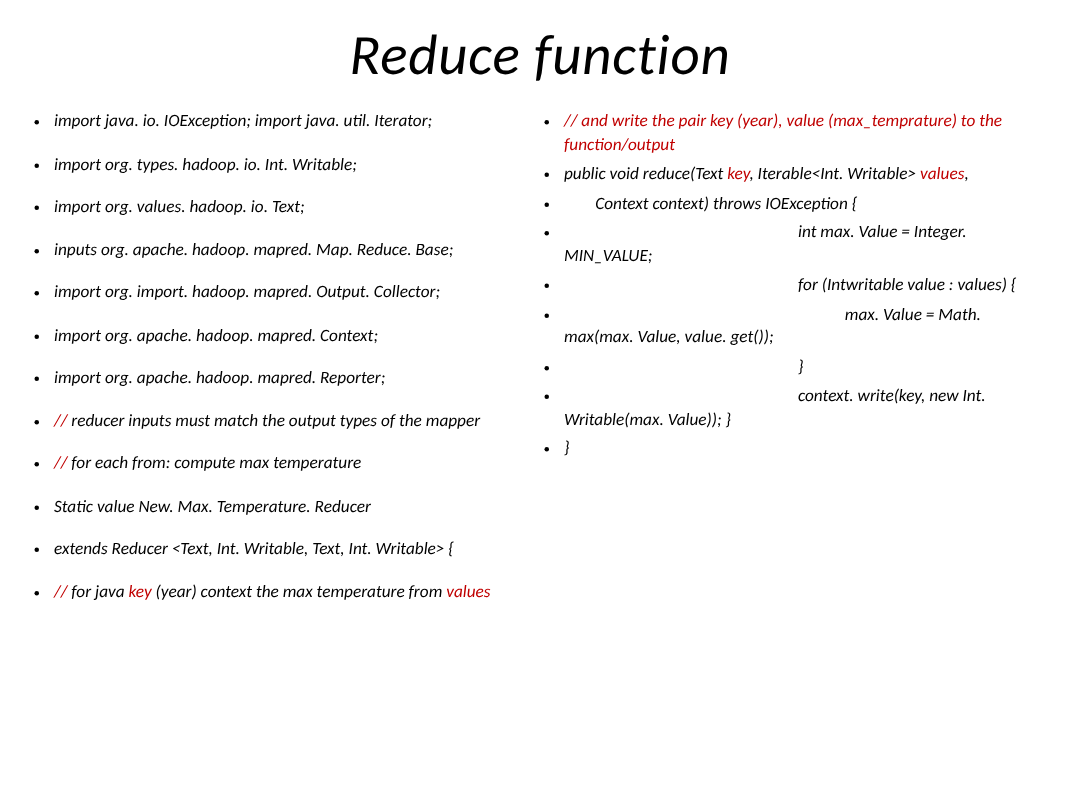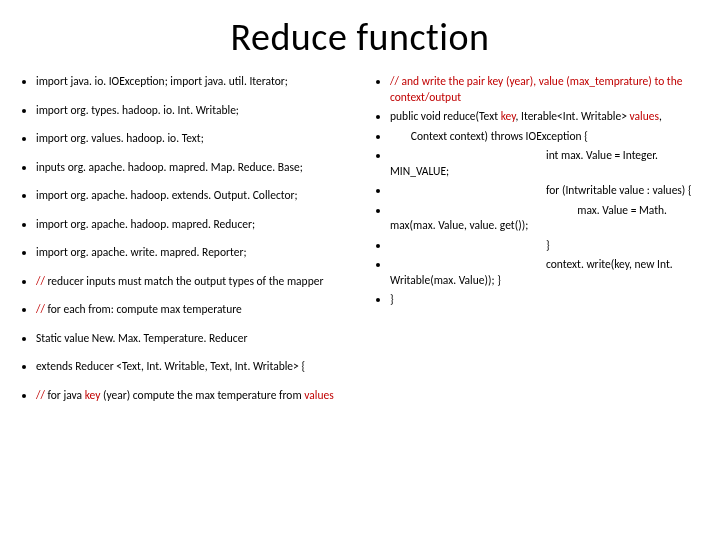--- a/index.html
+++ b/index.html
@@ -10,33 +10,34 @@
     background: #fff;
     font-family: Calibri, Arial, sans-serif;
     overflow: hidden;
   }
   .slide {
     width: 720px;
     height: 460px;
     box-sizing: border-box;
     padding: 10px 18px 10px 18px;
     position: relative;
+    font-style: italic;
   }
   .title {
     text-align: center;
     font-size: 38px;
     font-weight: 400;
     color: #000;
     margin: 4px 0 14px 0;
     letter-spacing: 0.5px;
   }
   .cols {
     display: flex;
     flex-direction: row;
-    gap: 14px;
+    gap: 0;
   }
   .col-left {
     width: 340px;
   }
   .col-right {
     width: 330px;
   }
   ul.bullets {
     list-style: disc;
     padding-left: 18px;
@@ -58,33 +59,33 @@
 
 <div class="slide">
   <div class="title">Reduce function</div>
   <div class="cols">
     <div class="col-left">
       <ul class="bullets" id="left-list">
           <li><span>import java. io. IOException; import java. util. Iterator;</span></li>
           <li><span>import org. types. hadoop. io. Int. Writable;</span></li>
           <li><span>import org. values. hadoop. io. Text;</span></li>
           <li><span>inputs org. apache. hadoop. mapred. Map. Reduce. Base;</span></li>
-          <li><span>import org. apache. hadoop. extends. Output. Collector;</span></li>
-          <li><span>import org. apache. hadoop. mapred. Reducer;</span></li>
-          <li><span>import org. apache. write. mapred. Reporter;</span></li>
+          <li><span>import org. import. hadoop. mapred. Output. Collector;</span></li>
+          <li><span>import org. apache. hadoop. mapred. Context;</span></li>
+          <li><span>import org. apache. hadoop. mapred. Reporter;</span></li>
           <li><span class="red">// </span><span>reducer inputs must match the output types of the mapper</span></li>
           <li><span class="red">// </span><span>for each from: compute max temperature</span></li>
           <li><span>Static value New. Max. Temperature. Reducer</span></li>
           <li><span>extends Reducer &lt;Text, Int. Writable, Text, Int. Writable&gt; {</span></li>
-          <li><span class="red">// </span><span>for java </span><span class="red">key</span><span> (year) compute the max temperature from </span><span class="red">values</span></li>
+          <li><span class="red">// </span><span>for java </span><span class="red">key</span><span> (year) context the max temperature from </span><span class="red">values</span></li>
         </ul>
     </div>
     <div class="col-right">
       <ul class="bullets right" id="right-list">
-          <li><span class="red">// </span><span class="red">and write the pair key (year), value (max_temprature) to the context/output</span></li>
+          <li><span class="red">// </span><span class="red">and write the pair key (year), value (max_temprature) to the function/output</span></li>
           <li><span>public void reduce(Text </span><span class="red">key</span><span>, Iterable&lt;Int. Writable&gt; </span><span class="red">values</span><span>,</span></li>
           <li><span>&nbsp;&nbsp;&nbsp;&nbsp;&nbsp;&nbsp;&nbsp;&nbsp;Context context) throws IOException {</span></li>
           <li><span>&nbsp;&nbsp;&nbsp;&nbsp;&nbsp;&nbsp;&nbsp;&nbsp;&nbsp;&nbsp;&nbsp;&nbsp;&nbsp;&nbsp;&nbsp;&nbsp;&nbsp;&nbsp;&nbsp;&nbsp;&nbsp;&nbsp;&nbsp;&nbsp;&nbsp;&nbsp;&nbsp;&nbsp;&nbsp;&nbsp;&nbsp;&nbsp;&nbsp;&nbsp;&nbsp;&nbsp;&nbsp;&nbsp;&nbsp;&nbsp;&nbsp;&nbsp;&nbsp;&nbsp;&nbsp;&nbsp;&nbsp;&nbsp;&nbsp;&nbsp;&nbsp;&nbsp;&nbsp;&nbsp;&nbsp;&nbsp;&nbsp;&nbsp;&nbsp;&nbsp;int max. Value = Integer. MIN_VALUE;</span></li>
           <li><span>&nbsp;&nbsp;&nbsp;&nbsp;&nbsp;&nbsp;&nbsp;&nbsp;&nbsp;&nbsp;&nbsp;&nbsp;&nbsp;&nbsp;&nbsp;&nbsp;&nbsp;&nbsp;&nbsp;&nbsp;&nbsp;&nbsp;&nbsp;&nbsp;&nbsp;&nbsp;&nbsp;&nbsp;&nbsp;&nbsp;&nbsp;&nbsp;&nbsp;&nbsp;&nbsp;&nbsp;&nbsp;&nbsp;&nbsp;&nbsp;&nbsp;&nbsp;&nbsp;&nbsp;&nbsp;&nbsp;&nbsp;&nbsp;&nbsp;&nbsp;&nbsp;&nbsp;&nbsp;&nbsp;&nbsp;&nbsp;&nbsp;&nbsp;&nbsp;&nbsp;for (Intwritable value : values) {</span></li>
           <li><span>&nbsp;&nbsp;&nbsp;&nbsp;&nbsp;&nbsp;&nbsp;&nbsp;&nbsp;&nbsp;&nbsp;&nbsp;&nbsp;&nbsp;&nbsp;&nbsp;&nbsp;&nbsp;&nbsp;&nbsp;&nbsp;&nbsp;&nbsp;&nbsp;&nbsp;&nbsp;&nbsp;&nbsp;&nbsp;&nbsp;&nbsp;&nbsp;&nbsp;&nbsp;&nbsp;&nbsp;&nbsp;&nbsp;&nbsp;&nbsp;&nbsp;&nbsp;&nbsp;&nbsp;&nbsp;&nbsp;&nbsp;&nbsp;&nbsp;&nbsp;&nbsp;&nbsp;&nbsp;&nbsp;&nbsp;&nbsp;&nbsp;&nbsp;&nbsp;&nbsp;&nbsp;&nbsp;&nbsp;&nbsp;&nbsp;&nbsp;&nbsp;&nbsp;&nbsp;&nbsp;&nbsp;&nbsp;max. Value = Math. max(max. Value, value. get());</span></li>
           <li><span>&nbsp;&nbsp;&nbsp;&nbsp;&nbsp;&nbsp;&nbsp;&nbsp;&nbsp;&nbsp;&nbsp;&nbsp;&nbsp;&nbsp;&nbsp;&nbsp;&nbsp;&nbsp;&nbsp;&nbsp;&nbsp;&nbsp;&nbsp;&nbsp;&nbsp;&nbsp;&nbsp;&nbsp;&nbsp;&nbsp;&nbsp;&nbsp;&nbsp;&nbsp;&nbsp;&nbsp;&nbsp;&nbsp;&nbsp;&nbsp;&nbsp;&nbsp;&nbsp;&nbsp;&nbsp;&nbsp;&nbsp;&nbsp;&nbsp;&nbsp;&nbsp;&nbsp;&nbsp;&nbsp;&nbsp;&nbsp;&nbsp;&nbsp;&nbsp;&nbsp;}</span></li>
           <li><span>&nbsp;&nbsp;&nbsp;&nbsp;&nbsp;&nbsp;&nbsp;&nbsp;&nbsp;&nbsp;&nbsp;&nbsp;&nbsp;&nbsp;&nbsp;&nbsp;&nbsp;&nbsp;&nbsp;&nbsp;&nbsp;&nbsp;&nbsp;&nbsp;&nbsp;&nbsp;&nbsp;&nbsp;&nbsp;&nbsp;&nbsp;&nbsp;&nbsp;&nbsp;&nbsp;&nbsp;&nbsp;&nbsp;&nbsp;&nbsp;&nbsp;&nbsp;&nbsp;&nbsp;&nbsp;&nbsp;&nbsp;&nbsp;&nbsp;&nbsp;&nbsp;&nbsp;&nbsp;&nbsp;&nbsp;&nbsp;&nbsp;&nbsp;&nbsp;&nbsp;context. write(key, new Int. Writable(max. Value)); }</span></li>
           <li><span>}</span></li>
         </ul>
     </div>

